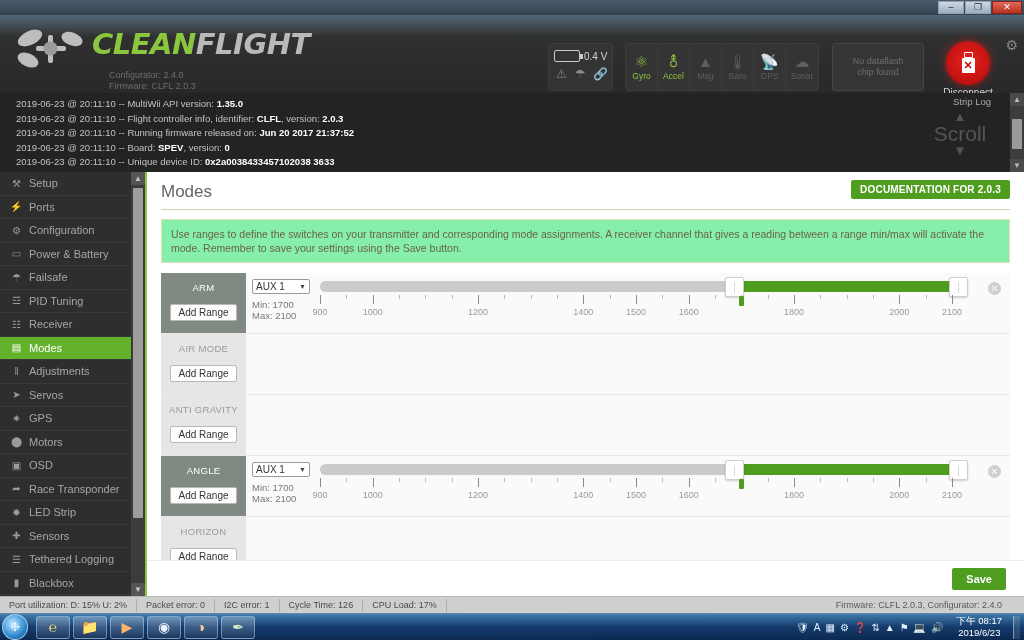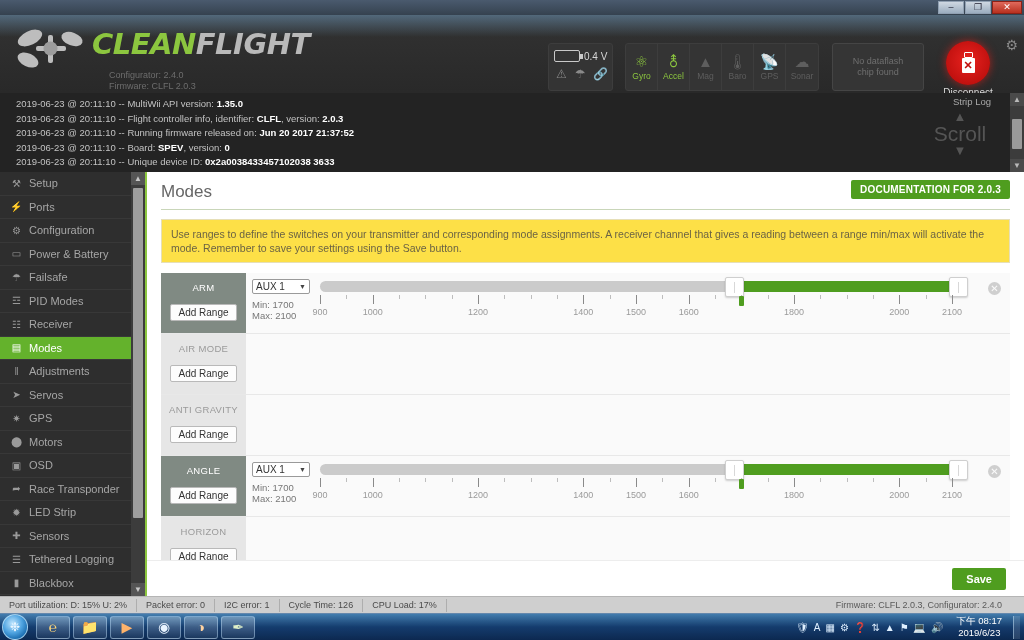--- a/index.html
+++ b/index.html
@@ -195,21 +195,21 @@
   .page-title{
     font-size:17px; color:#666; font-weight:normal; padding-bottom:7px;
     border-bottom:1px solid #c9d6b9; position:relative;
   }
   .doc-btn{
     position:absolute; right:0; top:-2px;
     background:#4f9d1f; color:#fff; font-size:10px; font-weight:bold;
     padding:4px 9px; border-radius:2px; letter-spacing:.2px;
   }
   .note{
-    margin-top:9px; background:#fde047; border:1px solid #e6dfb8;
+    margin-top:9px; background:#86efac; border:1px solid #e6dfb8;
     padding:7px 9px; font-size:10.5px; color:#6b6344; line-height:14px;
   }
 
   .mode-list{ margin-top:10px; }
   .mode-row{
     display:flex; background:#fafafa; border-bottom:1px solid #e8e8e8;
     position:relative;
   }
   .mode-name{
     width:85px; flex:0 0 85px; min-height:60px;
@@ -469,21 +469,21 @@
         <div class="side-item">
           <span class="s-ico">▭</span>
           <span>Power &amp; Battery</span>
         </div>
         <div class="side-item">
           <span class="s-ico">☂</span>
           <span>Failsafe</span>
         </div>
         <div class="side-item">
           <span class="s-ico">☲</span>
-          <span>PID Modes</span>
+          <span>PID Tuning</span>
         </div>
         <div class="side-item">
           <span class="s-ico">☷</span>
           <span>Receiver</span>
         </div>
         <div class="side-item active">
           <span class="s-ico">▤</span>
           <span>Modes</span>
         </div>
         <div class="side-item">

